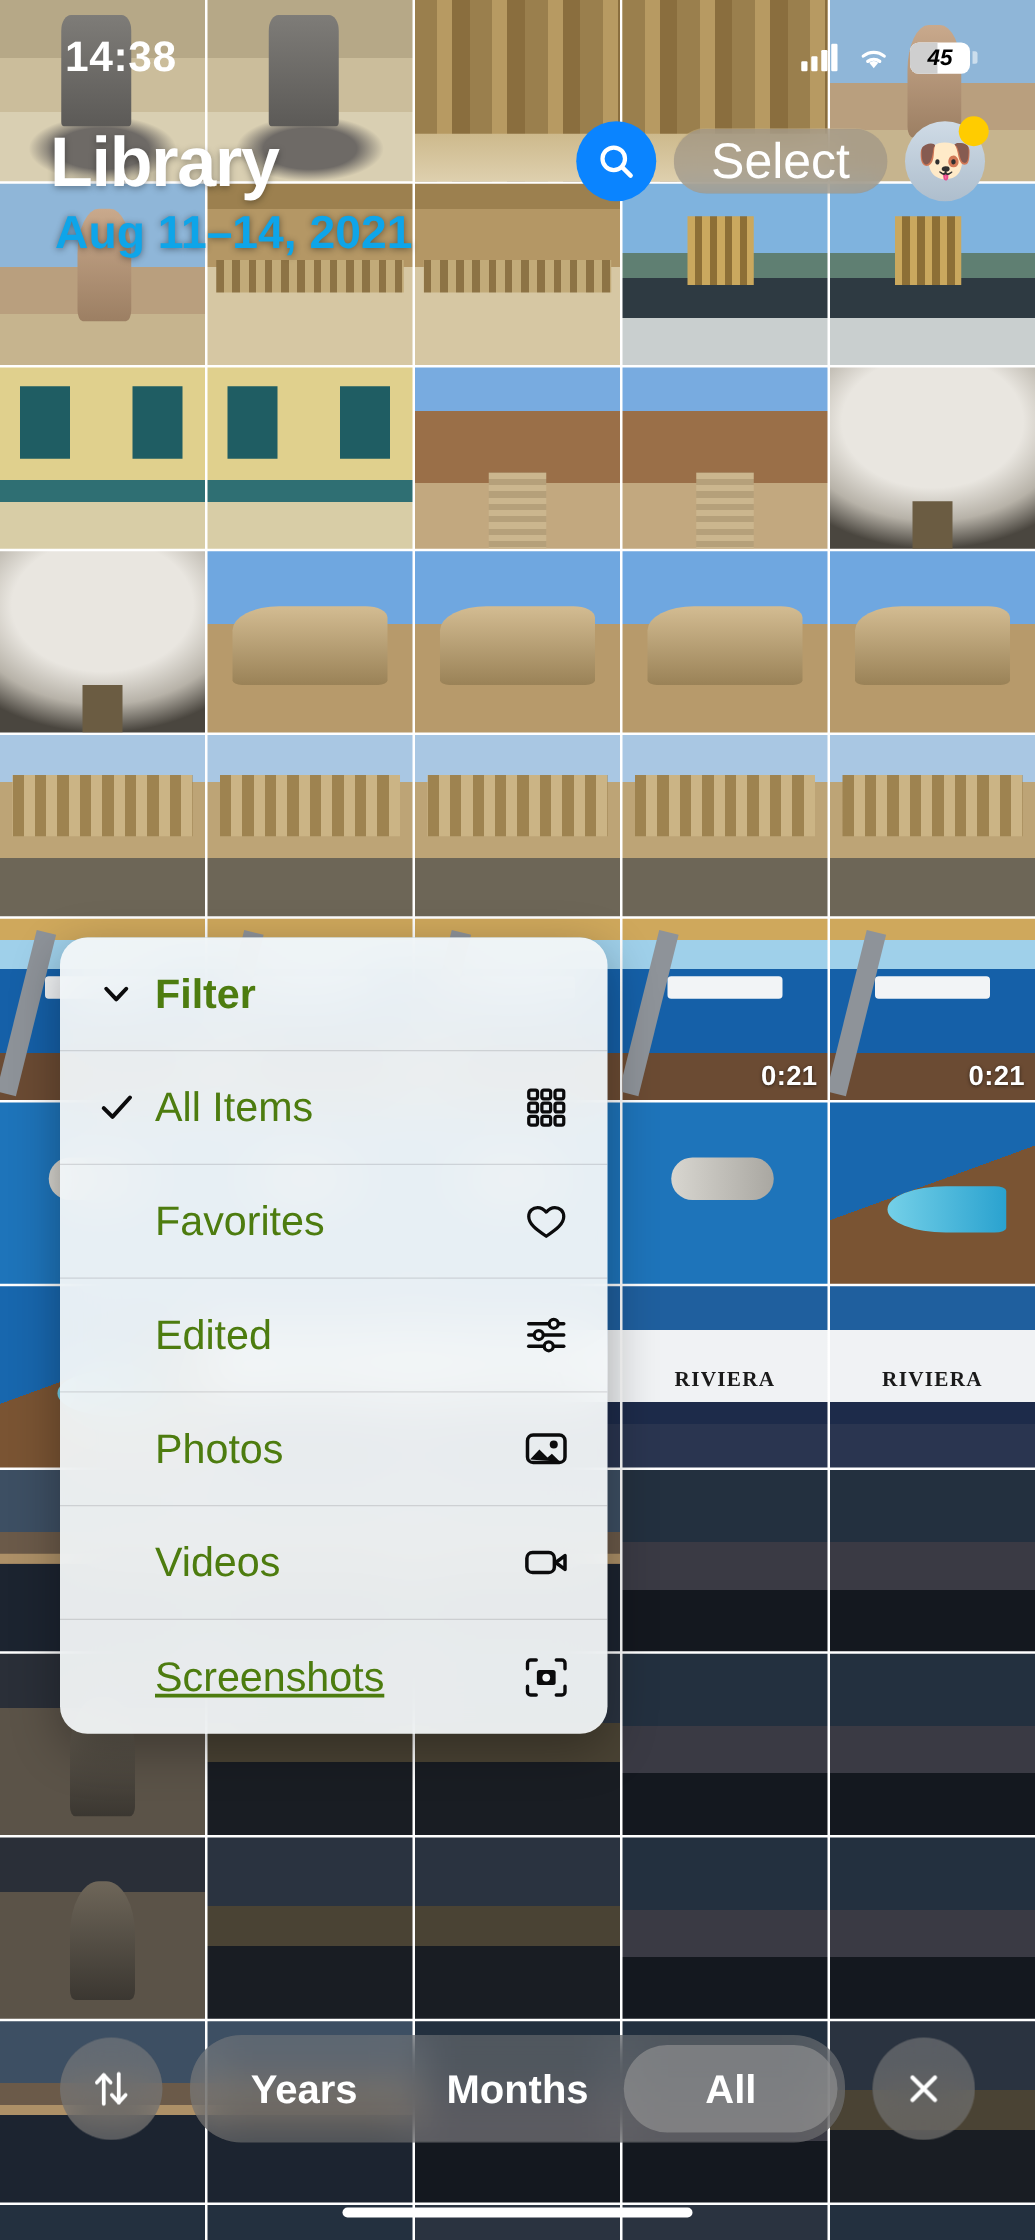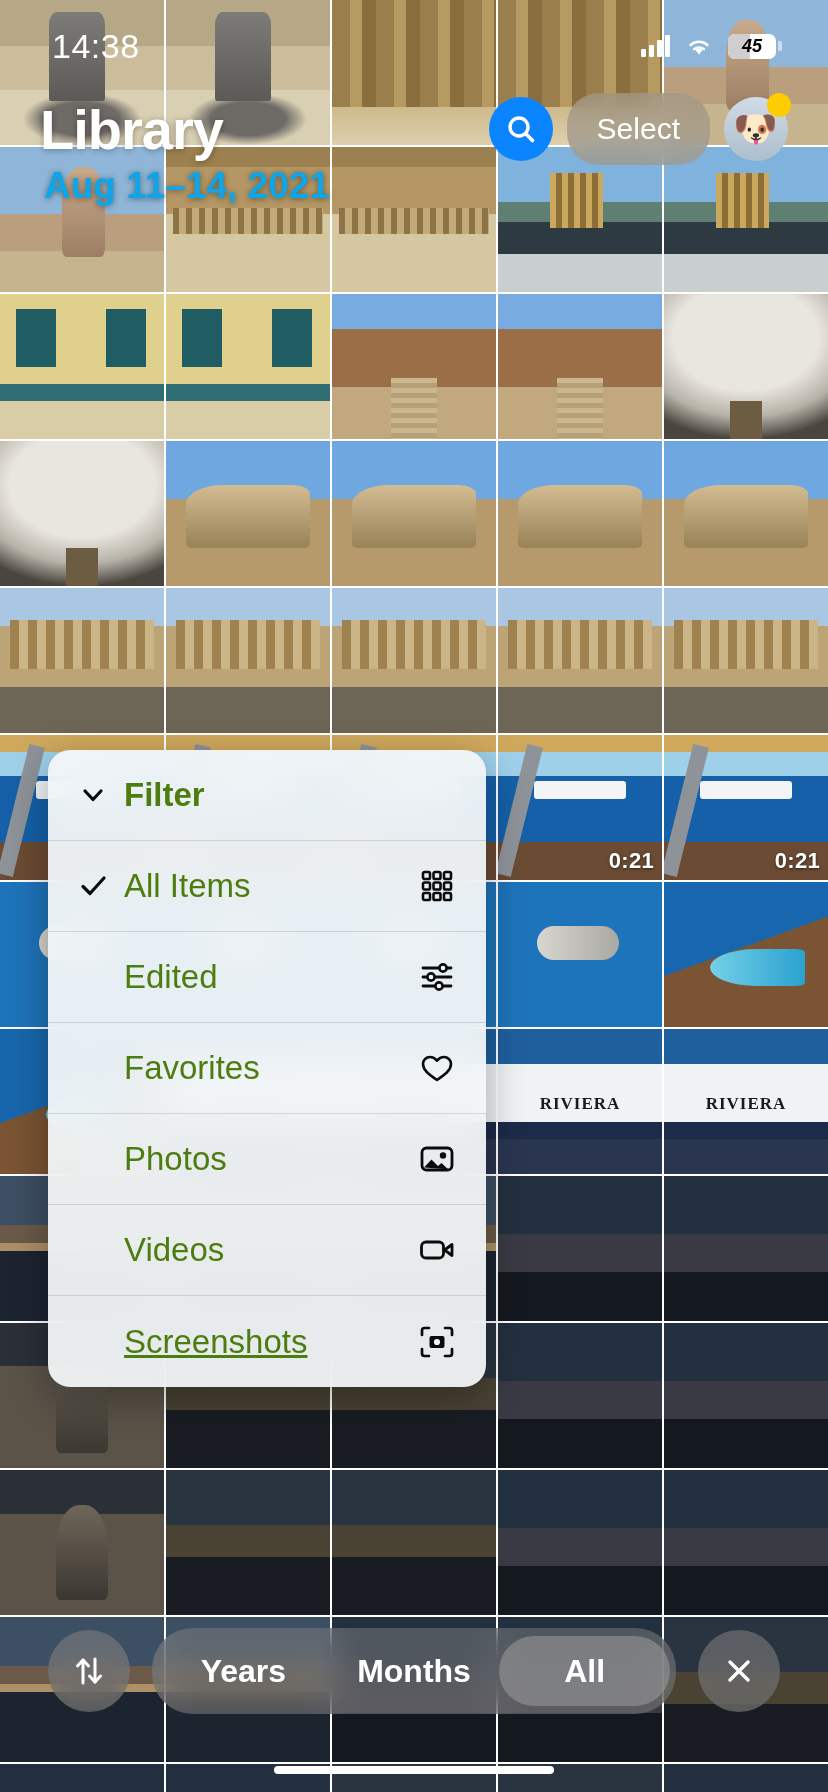--- a/index.html
+++ b/index.html
@@ -166,21 +166,21 @@
   }
 
   
   #statusbar {
     position:absolute; left:0; top:0; width:828px; height:92px;
     z-index:40; color:#fff;
     display:flex; align-items:center; justify-content:space-between;
     padding:0 52px;
     pointer-events:none;
   }
-  #clock { font-size:34px; font-weight:400; letter-spacing:.5px; }
+  #clock { font-size:34px; font-weight:700; letter-spacing:.5px; }
   #status-right { display:flex; align-items:center; gap:14px; }
   .bars { display:flex; align-items:flex-end; gap:3px; height:22px; }
   .bars i { display:block; width:5px; background:#fff; border-radius:1px; }
   .bars i:nth-child(1){height:8px}
   .bars i:nth-child(2){height:12px}
   .bars i:nth-child(3){height:17px}
   .bars i:nth-child(4){height:22px}
   .batt {
     position:relative; width:48px; height:25px; border-radius:7px;
     background:#fff; color:#000; font-size:18px; font-weight:700;
@@ -205,24 +205,24 @@
   #page-title {
     font-size:56px; font-weight:800; color:#ffffff; letter-spacing:-1px;
     flex:1; text-shadow:0 1px 6px rgba(0,0,0,.35);
   }
   .round-btn {
     width:64px; height:64px; border-radius:50%;
     display:flex; align-items:center; justify-content:center;
   }
   #search-btn { background:#0a84ff; }
   #select-btn {
-    height:72px; border-radius:32px; padding:0 30px;
+    height:52px; border-radius:32px; padding:0 30px;
     background:rgba(160,150,135,.72);
     display:flex; align-items:center; justify-content:center;
-    color:#fff; font-size:30px; font-weight:500;
+    color:#fff; font-size:40px; font-weight:500;
     backdrop-filter:blur(10px);
   }
   #avatar-btn {
     position:relative; width:64px; height:64px; border-radius:50%;
     background:linear-gradient(180deg,#cfdbe6,#aebecd);
     display:flex; align-items:center; justify-content:center;
     font-size:36px; overflow:visible;
   }
   #avatar-badge{
     position:absolute; right:-3px; top:-4px; width:24px; height:24px;
@@ -458,43 +458,43 @@
             <rect x="5" y="26" width="7" height="7" rx="1.6"></rect>
             <rect x="15.5" y="26" width="7" height="7" rx="1.6"></rect>
             <rect x="26" y="26" width="7" height="7" rx="1.6"></rect>
           </g>
         </svg>
       </span>
     </div>
 
     <div class="menu-row">
       <span class="menu-lead"></span>
+      <span class="menu-label">Favorites</span>
+      <span class="menu-trail">
+        <svg class="ic" width="38" height="38" viewBox="0 0 38 38">
+          <path d="M19 31C11 25.5 5 21.2 5 15.1 5 10.9 8.2 8 12.1 8c2.5 0 4.9 1.3 6.9 3.7C21 9.3 23.4 8 25.9 8 29.8 8 33 10.9 33 15.1c0 6.1-6 10.4-14 15.9z" stroke="#0b0b0c" stroke-width="2.6" fill="none" stroke-linejoin="round"></path>
+        </svg>
+      </span>
+    </div>
+
+    <div class="menu-row">
+      <span class="menu-lead"></span>
       <span class="menu-label">Edited</span>
       <span class="menu-trail">
         <svg class="ic" width="38" height="38" viewBox="0 0 38 38">
           <g stroke="#0b0b0c" stroke-width="2.8" stroke-linecap="round">
             <line x1="5" y1="10" x2="33" y2="10"></line>
             <line x1="5" y1="19" x2="33" y2="19"></line>
             <line x1="5" y1="28" x2="33" y2="28"></line>
           </g>
           <g fill="#f3f6f8" stroke="#0b0b0c" stroke-width="2.6">
             <circle cx="25" cy="10" r="3.6"></circle>
             <circle cx="13" cy="19" r="3.6"></circle>
             <circle cx="21" cy="28" r="3.6"></circle>
           </g>
-        </svg>
-      </span>
-    </div>
-
-    <div class="menu-row">
-      <span class="menu-lead"></span>
-      <span class="menu-label">Favorites</span>
-      <span class="menu-trail">
-        <svg class="ic" width="38" height="38" viewBox="0 0 38 38">
-          <path d="M19 31C11 25.5 5 21.2 5 15.1 5 10.9 8.2 8 12.1 8c2.5 0 4.9 1.3 6.9 3.7C21 9.3 23.4 8 25.9 8 29.8 8 33 10.9 33 15.1c0 6.1-6 10.4-14 15.9z" stroke="#0b0b0c" stroke-width="2.6" fill="none" stroke-linejoin="round"></path>
         </svg>
       </span>
     </div>
 
     <div class="menu-row">
       <span class="menu-lead"></span>
       <span class="menu-label">Photos</span>
       <span class="menu-trail">
         <svg class="ic" width="38" height="38" viewBox="0 0 38 38">
           <rect x="4" y="8" width="30" height="22" rx="4.5" stroke="#0b0b0c" stroke-width="2.8" fill="none"></rect>

